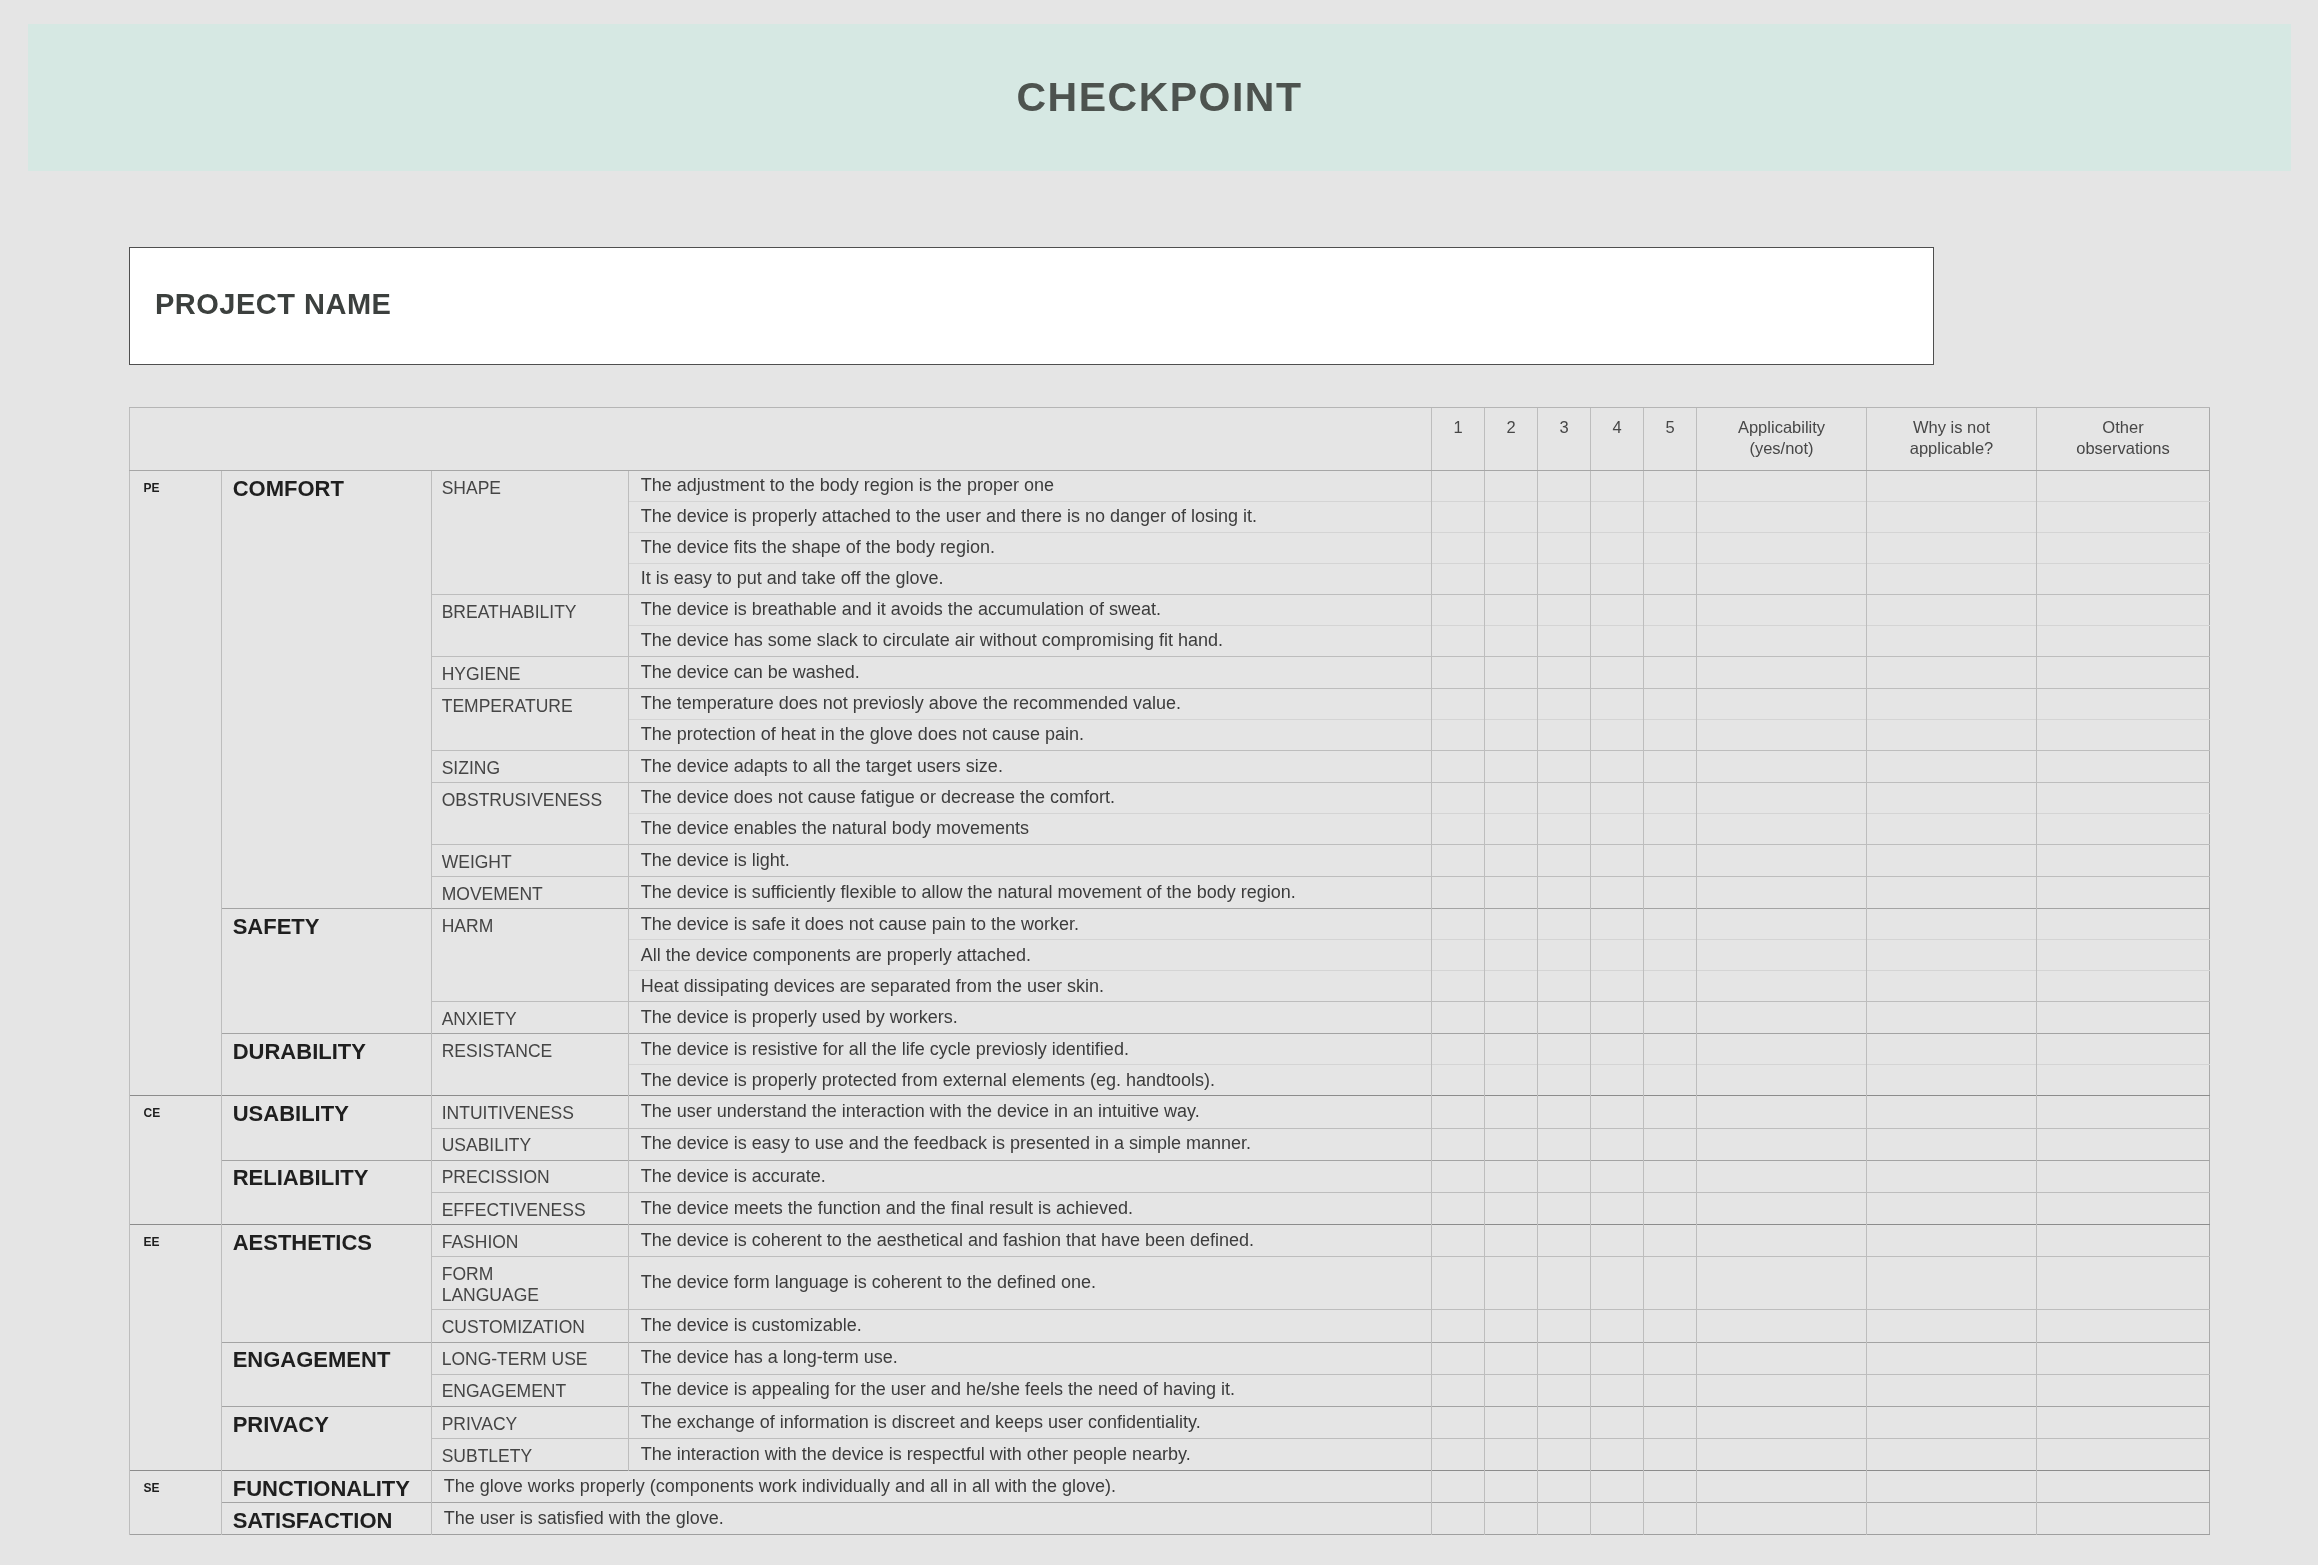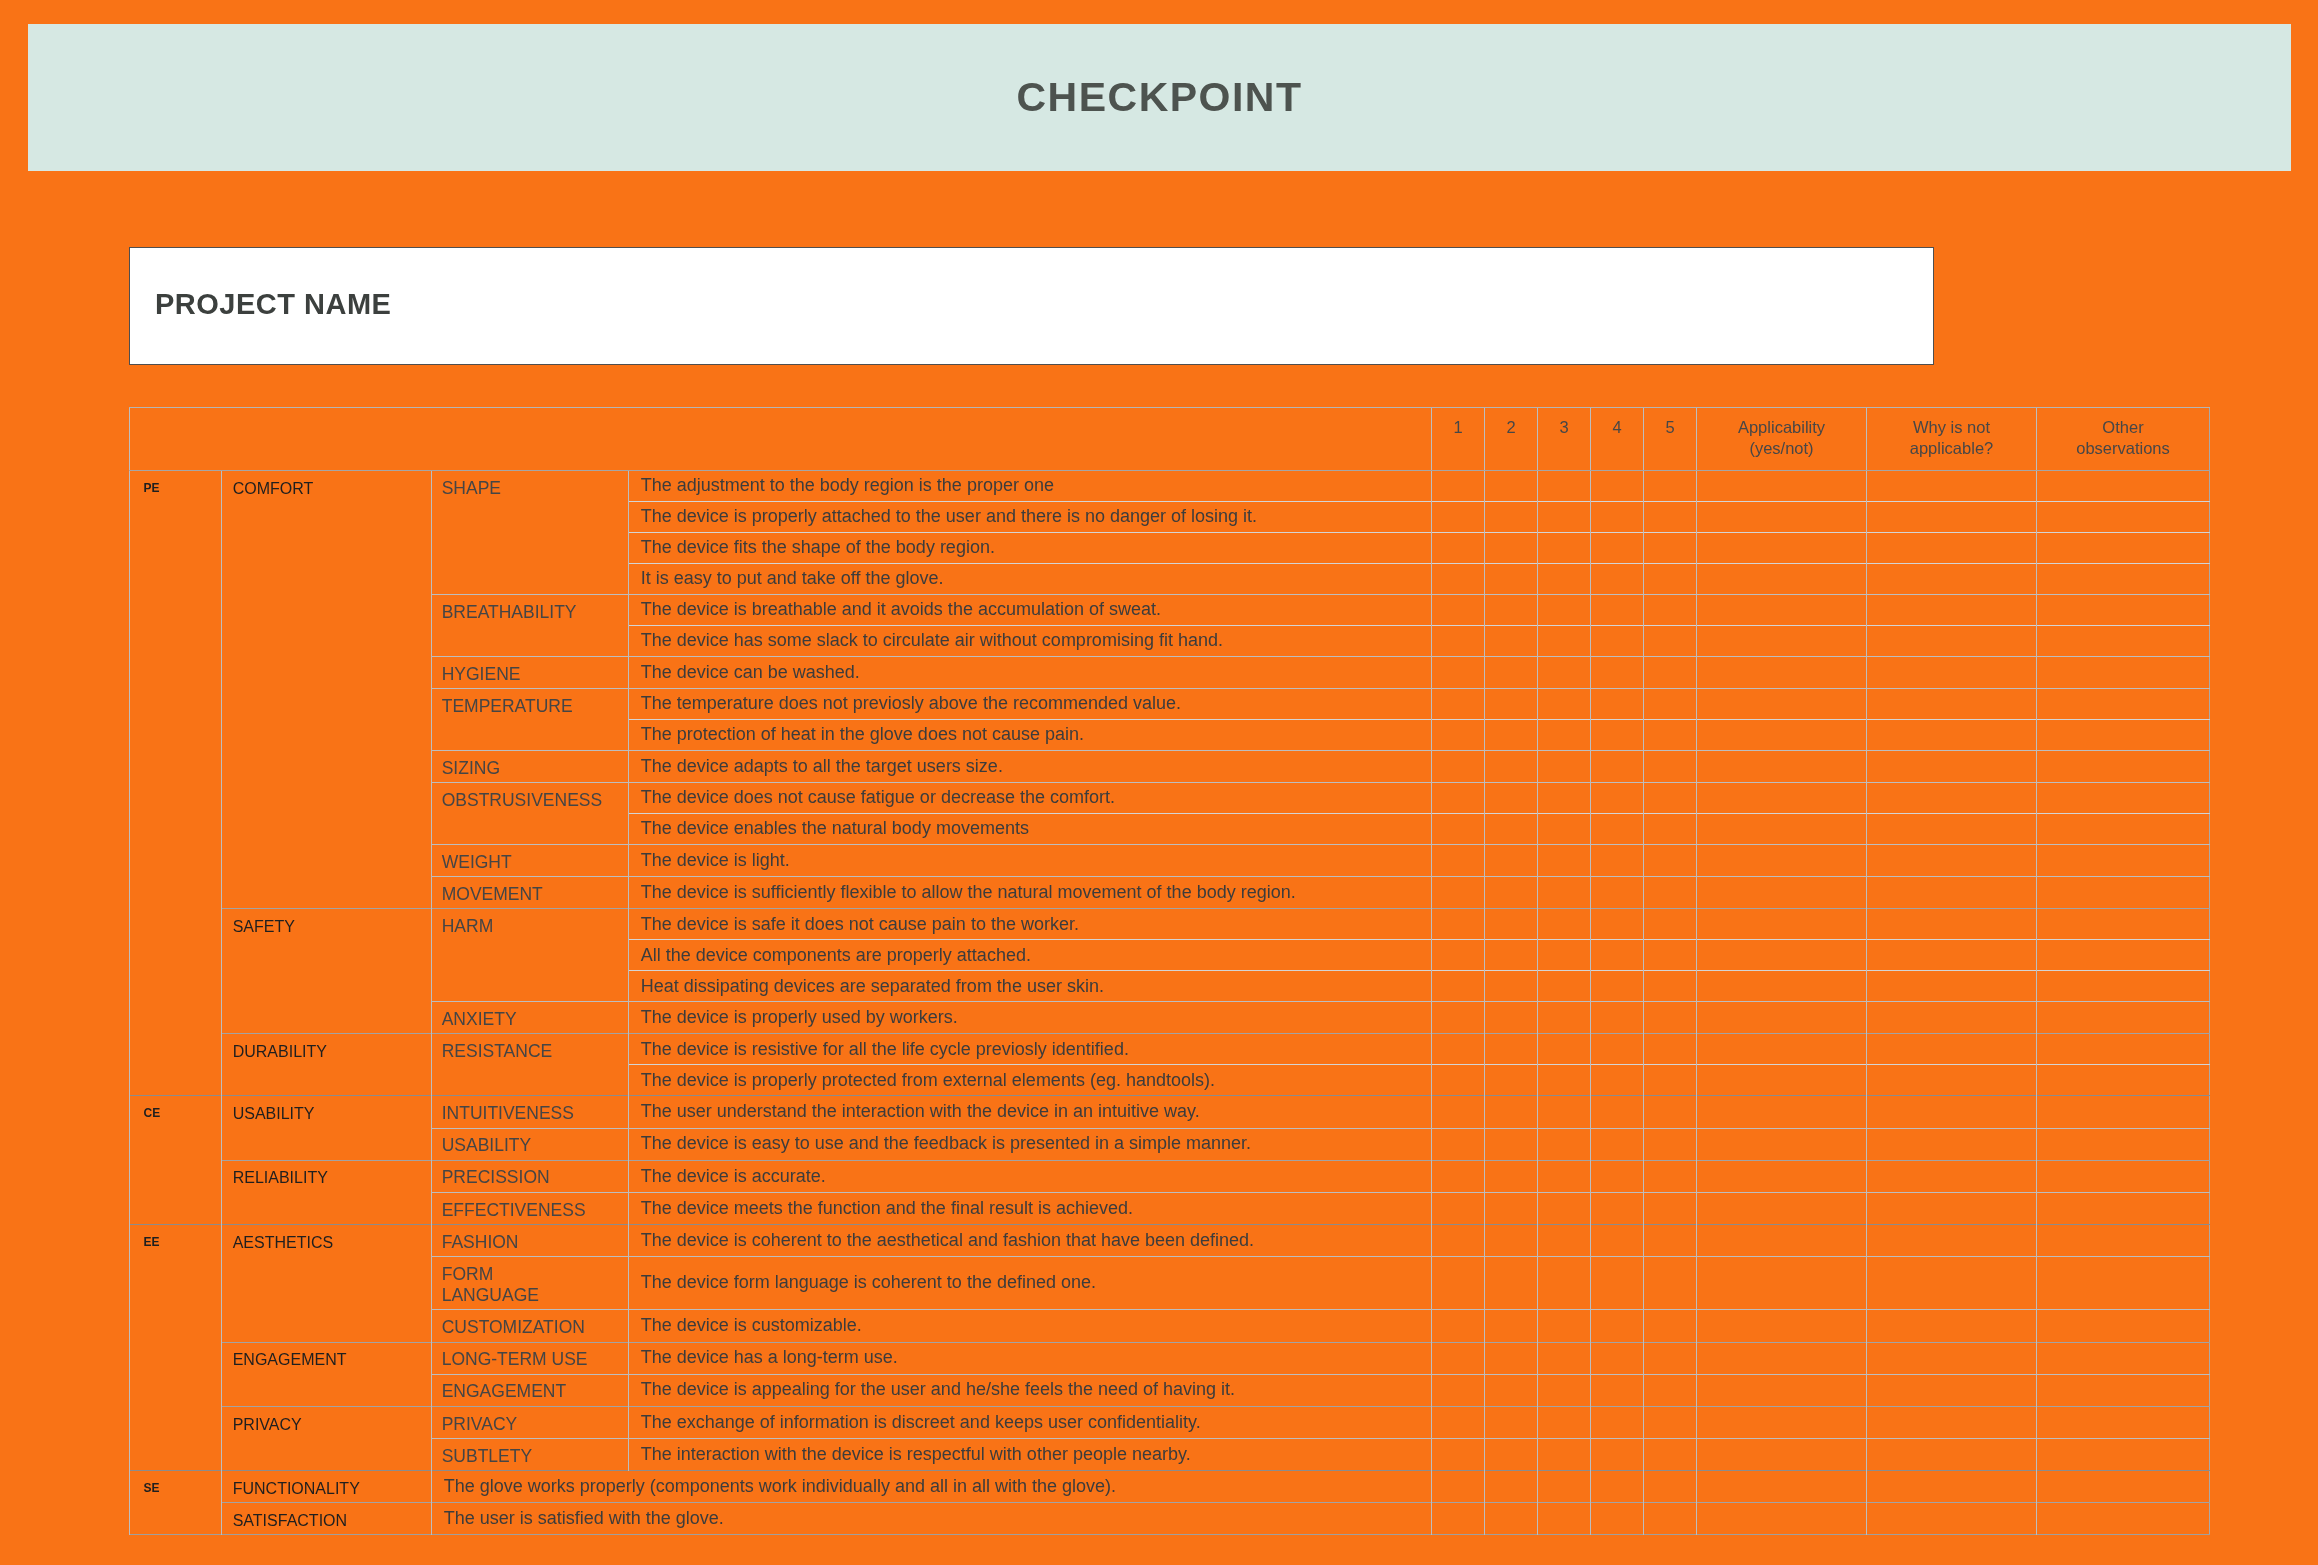--- a/index.html
+++ b/index.html
@@ -1,16 +1,16 @@
 <!DOCTYPE html>
 <html style="font-size:7.8px"><head>
 <meta charset="utf-8">
 <style>
   html,body{margin:0;padding:0;background:#ffffff;}
-  .page{position:relative;width:2319px;height:1565px;background:#f97316;overflow:hidden;
+  .page{position:relative;width:2319px;height:1565px;background:#e5e5e5;overflow:hidden;
         font-family:"Liberation Sans","DejaVu Sans",sans-serif;color:#3f3f3f;}
   
   .band{position:absolute;left:28px;top:24px;width:2263px;height:147px;background:#d6e8e3;}
   .band .title{width:100%;text-align:center;line-height:147px;font-size:41px;font-weight:bold;
                letter-spacing:1.5px;color:#4d534f;}
   
   .project-box{position:absolute;left:129px;top:233px;width:1805px;height:118px;
                border:1.9px solid #4f4f4f;background:#ffffff;box-sizing:border-box;margin-top:14px;}
   .project-box .project-label{padding-left:25px;line-height:113px;font-size:29px;font-weight:bold;
                letter-spacing:0.5px;color:#3c403e;}
@@ -18,21 +18,21 @@
   .table-wrap{position:absolute;left:129px;top:407px;width:2081px;}
   table.checklist{width:2081px;border-collapse:collapse;table-layout:fixed;
                   border:1px solid #a9a9a9;border-bottom:1.9px solid #9f9f9f;}
   th,td{border-left:1px solid #bdbdbd;box-sizing:border-box;overflow:hidden;}
   thead th{height:63px;border-top:1px solid #b5b5b5;border-bottom:1.9px solid #a6a6a6;
            font-weight:normal;font-size:16.5px;color:#474747;vertical-align:top;
            padding-top:8.8px;text-align:center;line-height:21.4px;}
   thead th.wrap{white-space:pre-line;}
   tbody td{height:31px;font-size:17.5px;line-height:21.4px;}
   td.cat{font-weight:bold;font-size:12px;color:#1f1f1f;vertical-align:top;padding:6.8px 4.9px 2.9px 13.6px;}
-  td.subcat{font-weight:normal;font-size:16px;color:#1f1f1f;vertical-align:top;padding:6.8px 4.9px 2.9px 10.7px;}
+  td.subcat{font-weight:bold;font-size:22px;color:#1f1f1f;vertical-align:top;padding:6.8px 4.9px 2.9px 10.7px;}
   td.subsub{font-size:17.5px;color:#454545;vertical-align:top;padding:6.8px 4.9px 2.9px 9.7px;white-space:pre-line;}
   td.req{font-size:18px;color:#3c3c3c;vertical-align:middle;padding:3.9px 6.8px 3.9px 11.7px;}
   td.fill{padding:0;}
   
   tr.b-row td{border-top:1px solid #d4d4d4;}
   tr.b-sub td{border-top:1px solid #bdbdbd;}
   tr.b-subcat td{border-top:1.5px solid #a3a3a3;}
   tr.b-cat td{border-top:1.9px solid #8c8c8c;}
   
   .footnote{margin-top:7.8px;padding-left:4.9px;font-style:italic;font-size:16.5px;color:#3d3d3d;

